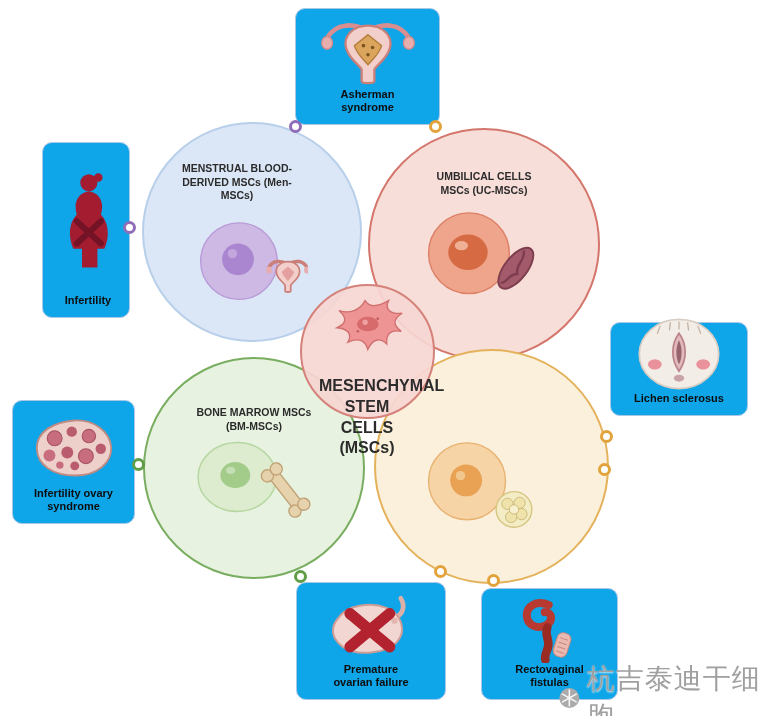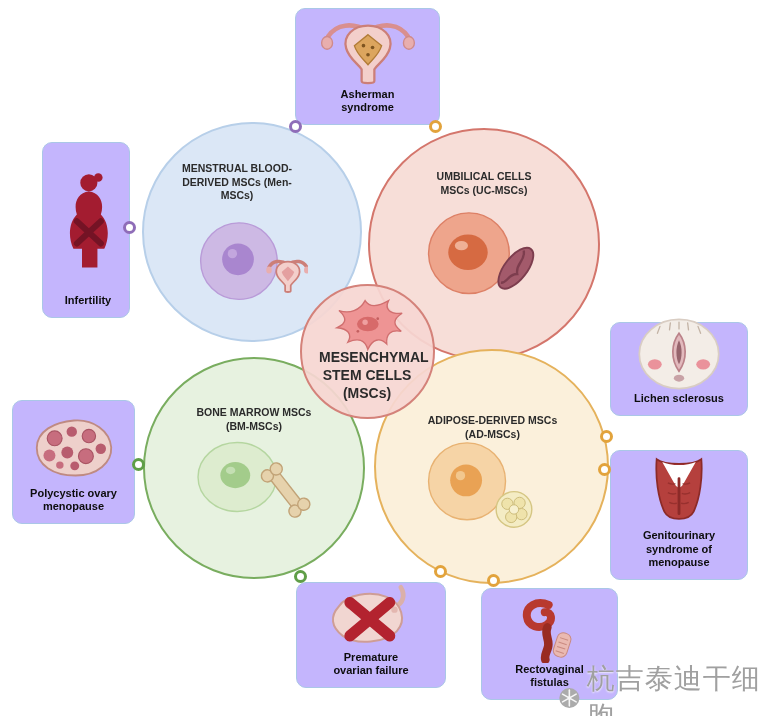--- a/index.html
+++ b/index.html
@@ -13,43 +13,43 @@
   .circle-uc  { left:368px; top:128px; width:232px; height:232px; background:#f7ded8; border:2px solid #d4766c; }
   .circle-bm  { left:143px; top:357px; width:222px; height:222px; background:#e7f2e0; border:2px solid #79ad5f; }
   .circle-ad  { left:374px; top:349px; width:235px; height:235px; background:#fbf0db; border:2px solid #e5b25c; }
   .circle-center { left:300px; top:284px; width:135px; height:135px; background:rgba(246,214,210,0.93); border:2px solid #d4827a; z-index:3; }
   
   .circle-label { position:absolute; z-index:4; font-size:10.5px; font-weight:bold; color:#2b2b2b; text-align:center; line-height:1.3; }
   .label-men { left:178px; top:162px; width:118px; }
   .label-uc  { left:429px; top:170px; width:110px; }
   .label-bm  { left:189px; top:406px; width:130px; }
   .label-ad  { left:425px; top:414px; width:135px; }
-  .label-center { left:319px; top:348px; width:96px; font-size:14px; }
+  .label-center { left:319px; top:376px; width:96px; font-size:16px; }
   
   .cell-svg { position:absolute; z-index:4; }
   .svg-men { left:196px; top:220px; }
   .svg-uc  { left:422px; top:210px; }
   .svg-bm  { left:192px; top:436px; }
   .svg-ad  { left:422px; top:440px; }
   .svg-center { left:325px; top:297px; }
   
   .condition-box {
     position:absolute; z-index:2; box-sizing:border-box;
-    background:#c4b5fd; border:1.5px solid #aac7e7; border-radius:10px;
+    background:#0ea5e9; border:1.5px solid #aac7e7; border-radius:10px;
     display:flex; flex-direction:column; align-items:center; justify-content:flex-end;
     padding:8px 4px 9px 4px;
   }
   .condition-icon { flex:1; display:flex; align-items:center; justify-content:center; }
   .condition-label { font-size:11px; font-weight:bold; color:#0d0d0d; text-align:center; line-height:1.25; }
   .box-asherman     { left:295px; top:8px;   width:145px; height:117px; }
   .box-asherman .condition-label { max-width:82px; }
   .box-infertility  { left:42px;  top:142px; width:88px;  height:176px;padding-left:8px; }
   .box-pcos         { left:12px;  top:400px; width:123px; height:124px; }
   .box-pcos .condition-label { max-width:108px; }
-  .box-pof          { left:296px; top:582px; width:150px; height:106px; }
+  .box-pof          { left:296px; top:582px; width:150px; height:118px; }
   .box-pof .condition-label { max-width:96px; }
   .box-rectovaginal { left:481px; top:588px; width:137px; height:112px; }
   .box-rectovaginal .condition-label { max-width:96px; }
   .box-lichen       { left:610px; top:322px; width:138px; height:94px; }
   .box-lichen .condition-label { max-width:120px; }
   .box-gsm          { left:610px; top:450px; width:138px; height:130px; }
   .box-gsm .condition-label { max-width:98px; }
   
   .dot { position:absolute; z-index:5; width:7px; height:7px; border-radius:50%; background:#ffffff; border:3px solid #999; }
   .dot-purple { border-color:#8f6db8; }
@@ -129,21 +129,20 @@
     <path d="M44 4 C 49 12, 58 11, 70 4 C 65 14, 72 19, 85 18 C 74 25, 75 31, 84 38 C 72 36, 67 41, 68 52 C 60 44, 52 47, 47 58 C 44 47, 36 45, 25 50 C 30 41, 25 35, 13 34 C 24 29, 24 23, 15 15 C 27 19, 38 15, 44 4 Z" fill="#ee9494" stroke="#d06f6f" stroke-width="1.5"></path>
     <ellipse cx="47" cy="30" rx="12" ry="8" fill="#d76a6a"></ellipse>
     <circle cx="44" cy="28" r="3" fill="#efa0a0"></circle>
     <circle cx="58" cy="24" r="1.5" fill="#c35f5f"></circle>
     <circle cx="36" cy="38" r="1.5" fill="#c35f5f"></circle>
   </svg>
 
   <div class="circle-label label-men">MENSTRUAL BLOOD-DERIVED MSCs (Men-MSCs)</div>
   <div class="circle-label label-uc">UMBILICAL CELLS MSCs (UC-MSCs)</div>
   <div class="circle-label label-bm">BONE MARROW MSCs (BM-MSCs)</div>
-  <div class="circle-label label-ad">ADIPOSE-DERIVED MSCs (AD-MSCs)</div>
   <div class="circle-label label-center">MESENCHYMAL STEM CELLS (MSCs)</div>
 
   <div class="condition-box box-asherman">
     <div class="condition-icon">
       <svg width="100" height="72" viewBox="0 0 110 78">
         <path d="M55 16 C 38 6, 20 8, 11 22" stroke="#d98f8f" stroke-width="5" fill="none" stroke-linecap="round"></path>
         <path d="M55 16 C 72 6, 90 8, 99 22" stroke="#d98f8f" stroke-width="5" fill="none" stroke-linecap="round"></path>
         <ellipse cx="10" cy="29" rx="6" ry="7" fill="#e8aeae" stroke="#cf8a8a" stroke-width="1.5"></ellipse>
         <ellipse cx="100" cy="29" rx="6" ry="7" fill="#e8aeae" stroke="#cf8a8a" stroke-width="1.5"></ellipse>
         <path d="M55 10 C 71 10, 83 21, 79 35 C 76 46, 66 52, 62 58 L 62 71 C 62 74, 48 74, 48 71 L 48 58 C 44 52, 34 46, 31 35 C 27 21, 39 10, 55 10 Z" fill="#f3cfcb" stroke="#cc7f78" stroke-width="2.5"></path>
@@ -177,21 +176,21 @@
         <circle cx="53" cy="21" r="7" fill="#b85c6e"></circle>
         <circle cx="76" cy="27" r="9" fill="#c76d7e" stroke="#a95363" stroke-width="1.5"></circle>
         <circle cx="92" cy="44" r="7" fill="#b85c6e"></circle>
         <circle cx="72" cy="54" r="10" fill="#c76d7e" stroke="#a95363" stroke-width="1.5"></circle>
         <circle cx="47" cy="49" r="8" fill="#b85c6e"></circle>
         <circle cx="23" cy="53" r="8" fill="#c76d7e"></circle>
         <circle cx="57" cy="67" r="6" fill="#b85c6e"></circle>
         <circle cx="37" cy="66" r="5" fill="#c76d7e"></circle>
       </svg>
     </div>
-    <div class="condition-label">Polycystic ovary menopause</div>
+    <div class="condition-label">Infertility ovary syndrome</div>
   </div>
 
   <div class="condition-box box-pof">
     <div class="condition-icon">
       <svg width="112" height="70" viewBox="0 0 125 88">
         <path d="M100 8 C 106 18, 103 28, 92 33" stroke="#dbb0a9" stroke-width="6" fill="none" stroke-linecap="round"></path>
         <path d="M22 32 C 32 17, 62 12, 82 20 C 102 28, 107 50, 95 63 C 81 78, 44 81, 27 69 C 12 58, 11 44, 22 32 Z" fill="#f1d6d1" stroke="#cf9d95" stroke-width="2.5"></path>
         <circle cx="35" cy="30" r="5" fill="#e3b7b0"></circle>
         <circle cx="80" cy="64" r="5" fill="#e3b7b0"></circle>
         <circle cx="92" cy="36" r="4" fill="#e3b7b0"></circle>
@@ -233,38 +232,20 @@
         <path d="M52 20 C 61 32, 62 50, 52 64 C 42 50, 43 32, 52 20 Z" fill="#e2b9bd" stroke="#bb8289" stroke-width="2"></path>
         <path d="M52 28 C 56 36, 56 48, 52 56 C 48 48, 48 36, 52 28 Z" fill="#96646c"></path>
         <ellipse cx="24" cy="56" rx="8" ry="6" fill="#ea929b"></ellipse>
         <ellipse cx="80" cy="56" rx="8" ry="6" fill="#ea929b"></ellipse>
         <ellipse cx="52" cy="72" rx="6" ry="4" fill="#c8a2a6"></ellipse>
       </svg>
     </div>
     <div class="condition-label">Lichen sclerosus</div>
   </div>
 
-  <div class="condition-box box-gsm">
-    <div class="condition-icon">
-      <svg width="58" height="74" viewBox="0 0 80 106">
-        <path d="M8 6 C 20 15, 60 15, 72 6 C 74 32, 70 62, 61 81 C 54 95, 26 95, 19 81 C 10 62, 6 32, 8 6 Z" fill="#b5403d" stroke="#8c2a28" stroke-width="2.5"></path>
-        <path d="M16 10 C 28 16, 52 16, 64 10 L 46 42 C 43 48, 37 48, 34 42 Z" fill="#ffffff"></path>
-        <path d="M40 34 L 40 84" stroke="#8c2a28" stroke-width="4" stroke-linecap="round"></path>
-        <g stroke="#8c2a28" stroke-width="2" fill="none" opacity="0.7">
-          <path d="M24 40 C 28 42, 32 42, 35 41"></path>
-          <path d="M45 41 C 48 42, 52 42, 56 40"></path>
-          <path d="M24 54 C 28 56, 33 56, 36 55"></path>
-          <path d="M44 55 C 47 56, 52 56, 56 54"></path>
-          <path d="M26 68 C 30 70, 34 70, 37 69"></path>
-          <path d="M43 69 C 46 70, 50 70, 54 68"></path>
-        </g>
-      </svg>
-    </div>
-    <div class="condition-label">Genitourinary syndrome of menopause</div>
-  </div>
 
   <span class="dot dot-purple" style="left:289px;top:120px"></span>
   <span class="dot dot-orange" style="left:429px;top:120px"></span>
   <span class="dot dot-purple" style="left:123px;top:221px"></span>
   <span class="dot dot-green" style="left:132px;top:458px"></span>
   <span class="dot dot-green" style="left:294px;top:570px"></span>
   <span class="dot dot-orange" style="left:434px;top:565px"></span>
   <span class="dot dot-orange" style="left:487px;top:574px"></span>
   <span class="dot dot-orange" style="left:600px;top:430px"></span>
   <span class="dot dot-orange" style="left:598px;top:463px"></span>

